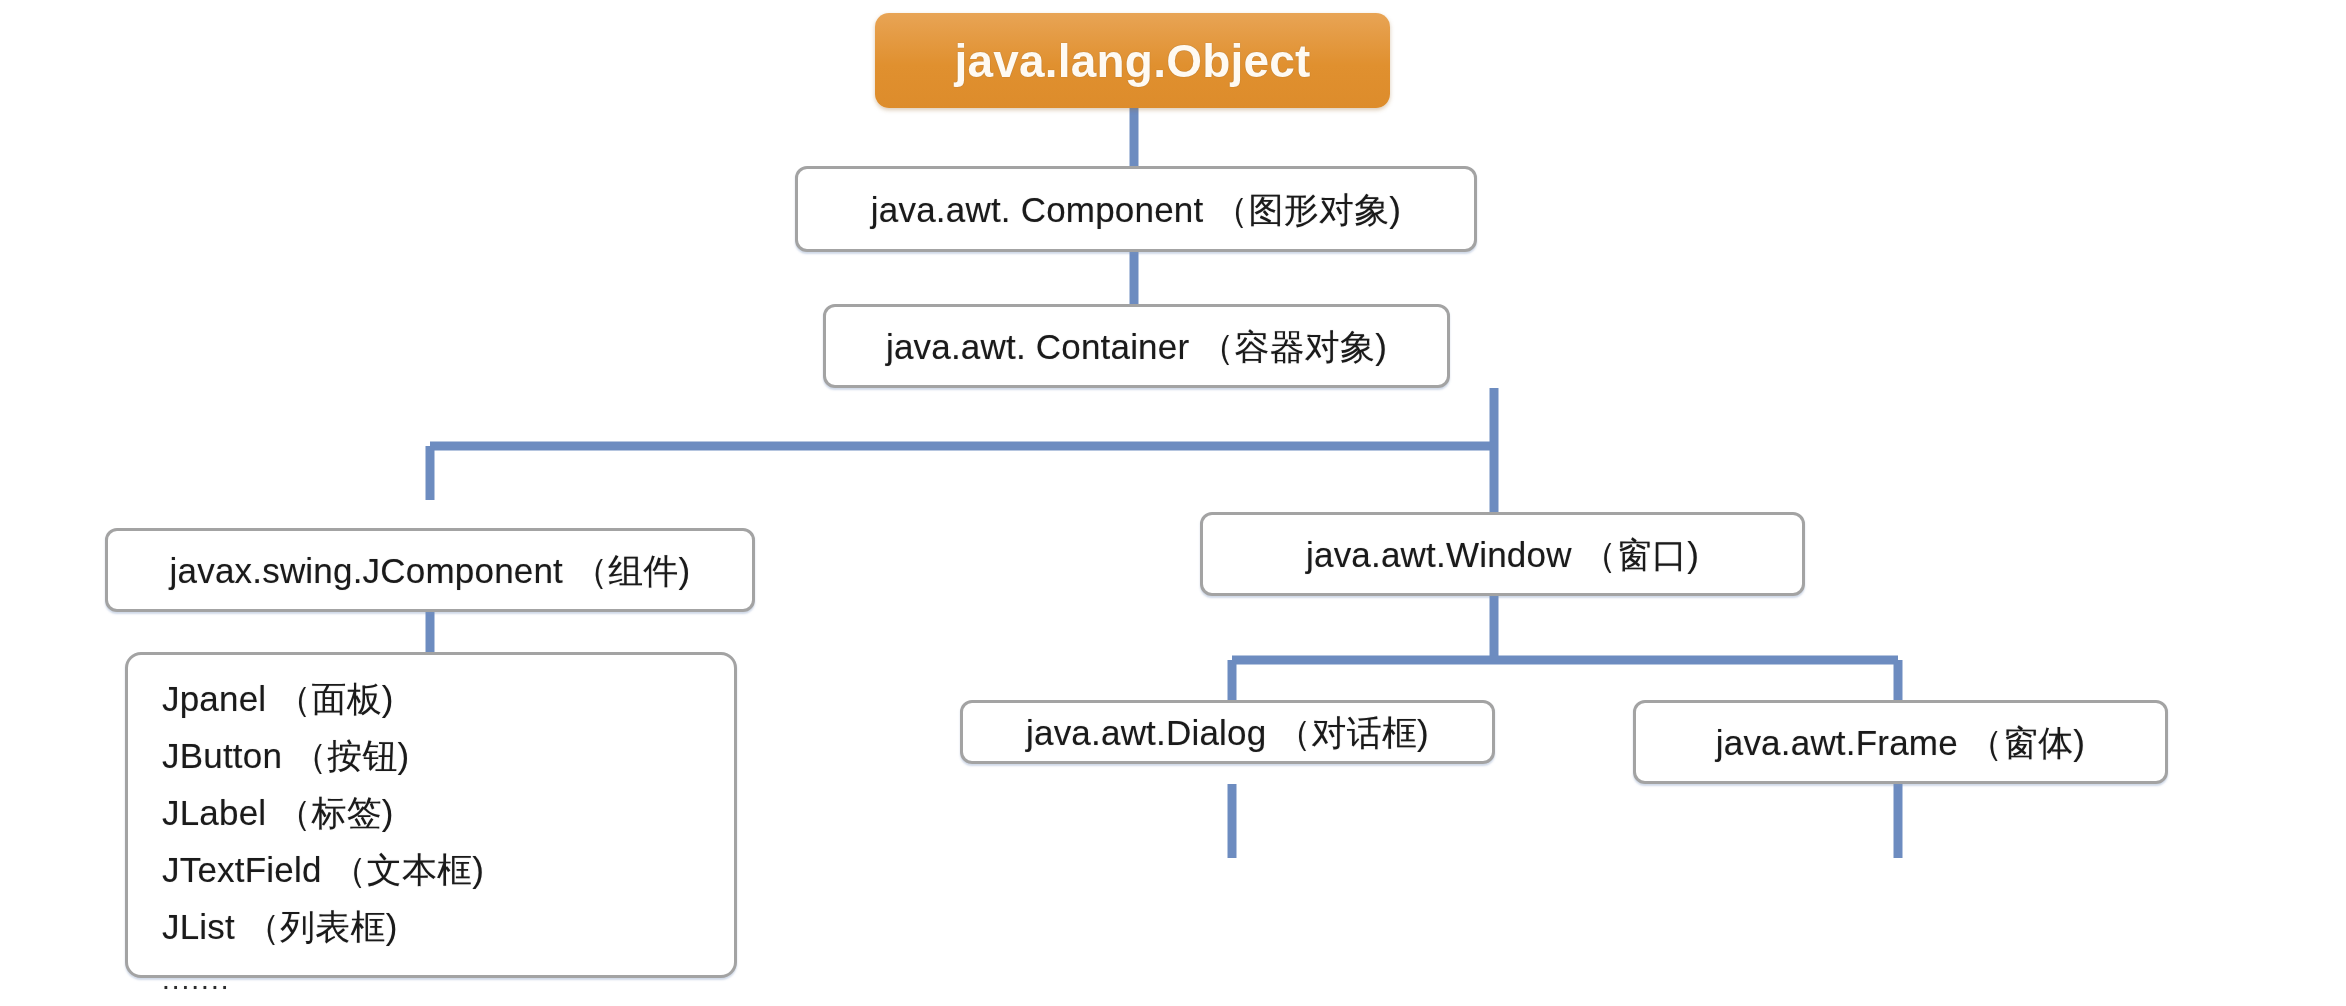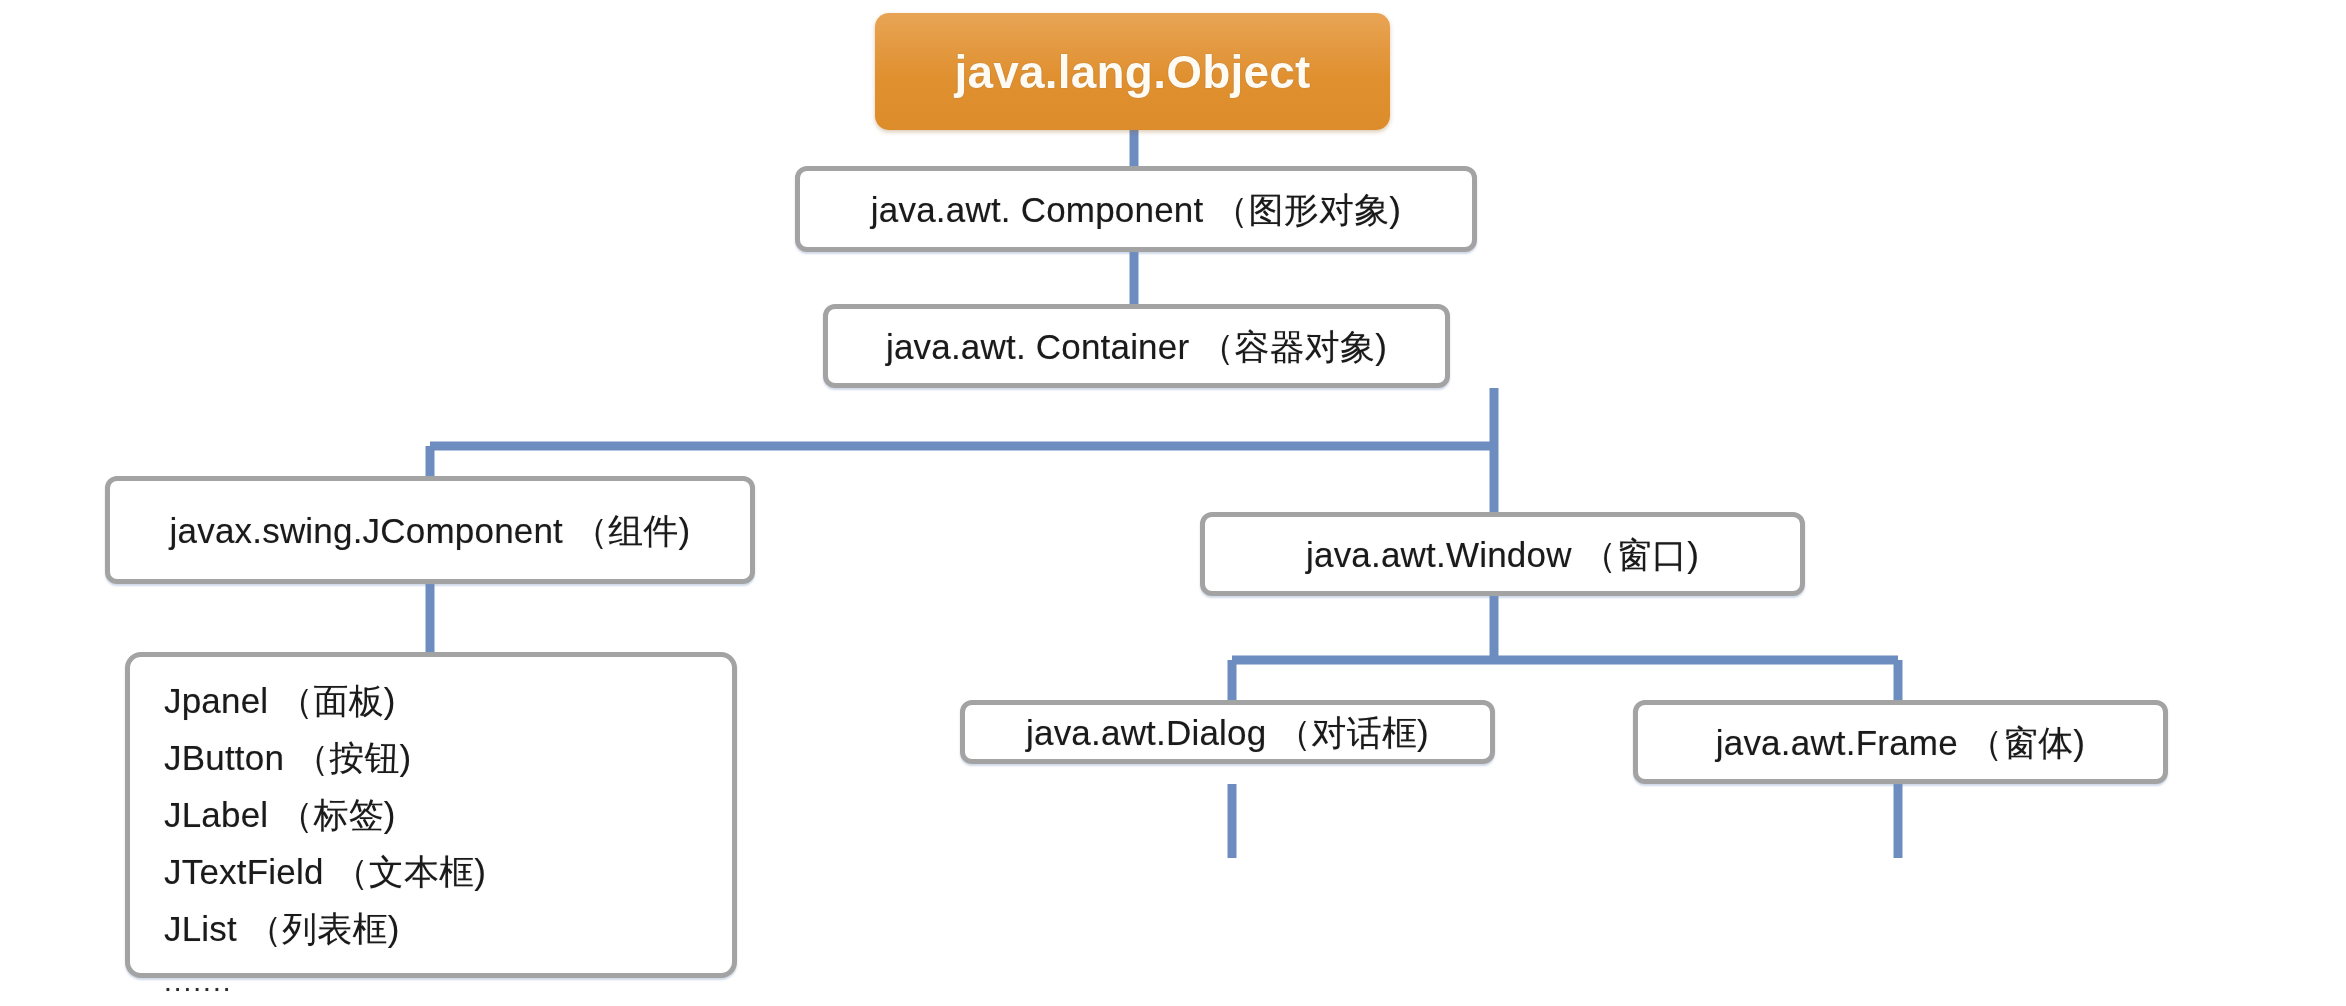--- a/index.html
+++ b/index.html
@@ -20,21 +20,21 @@
     left:0; top:0;
     width:2346px; height:1006px;
     z-index:1;
   }
   
   .node{
     position:absolute;
     z-index:2;
     box-sizing:border-box;
     background:#ffffff;
-    border:5px solid #a3a3a3;
+    border:3px solid #a3a3a3;
     border-radius:12px;
     display:flex;
     align-items:center;
     justify-content:center;
     color:#1a1a1a;
     font-size:35px;
     letter-spacing:0.2px;
     white-space:nowrap;
     box-shadow:0 2px 2px rgba(120,145,190,.35);
   }
@@ -103,33 +103,33 @@
       <line x1="1232" y1="660" x2="1898" y2="660"></line>
       <line x1="1232" y1="660" x2="1232" y2="700"></line>
       <line x1="1898" y1="660" x2="1898" y2="700"></line>
 
       <line x1="1232" y1="784" x2="1232" y2="858"></line>
 
       <line x1="1898" y1="784" x2="1898" y2="858"></line>
     </g>
   </svg>
 
-  <div class="node node-root" style="left:875px; top:13px; width:515px; height:117px;">
+  <div class="node node-root" style="left:875px; top:13px; width:515px; height:95px;">
     <span class="label">java.lang.Object</span>
   </div>
 
   <div class="node" style="left:795px; top:166px; width:682px; height:86px;">
     <span class="label">java.awt. Component （图形对象)</span>
   </div>
 
   <div class="node" style="left:823px; top:304px; width:627px; height:84px;">
     <span class="label">java.awt. Container （容器对象)</span>
   </div>
 
-  <div class="node" style="left:105px; top:476px; width:650px; height:108px;">
+  <div class="node" style="left:105px; top:528px; width:650px; height:84px;">
     <span class="label">javax.swing.JComponent （组件)</span>
   </div>
 
   <div class="node" style="left:1200px; top:512px; width:605px; height:84px;text-align:right;">
     <span class="label">java.awt.Window （窗口)</span>
   </div>
 
   <div class="node node-panel" style="left:125px; top:652px; width:612px; height:326px;">
     <ul class="list">
       <li>Jpanel （面板)</li>

